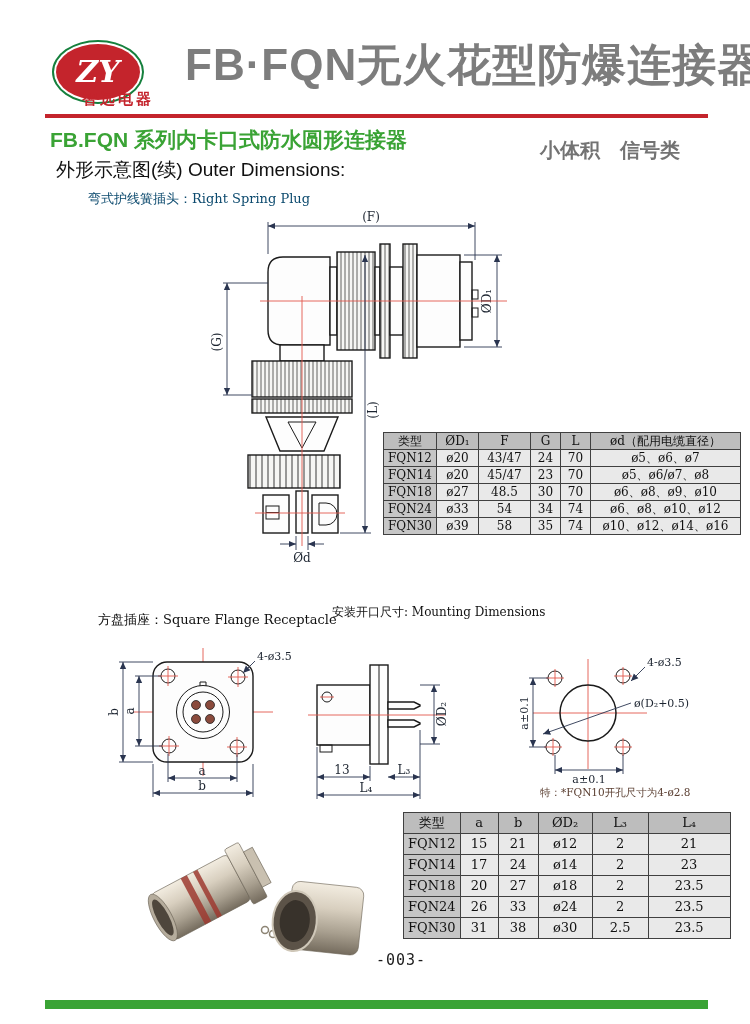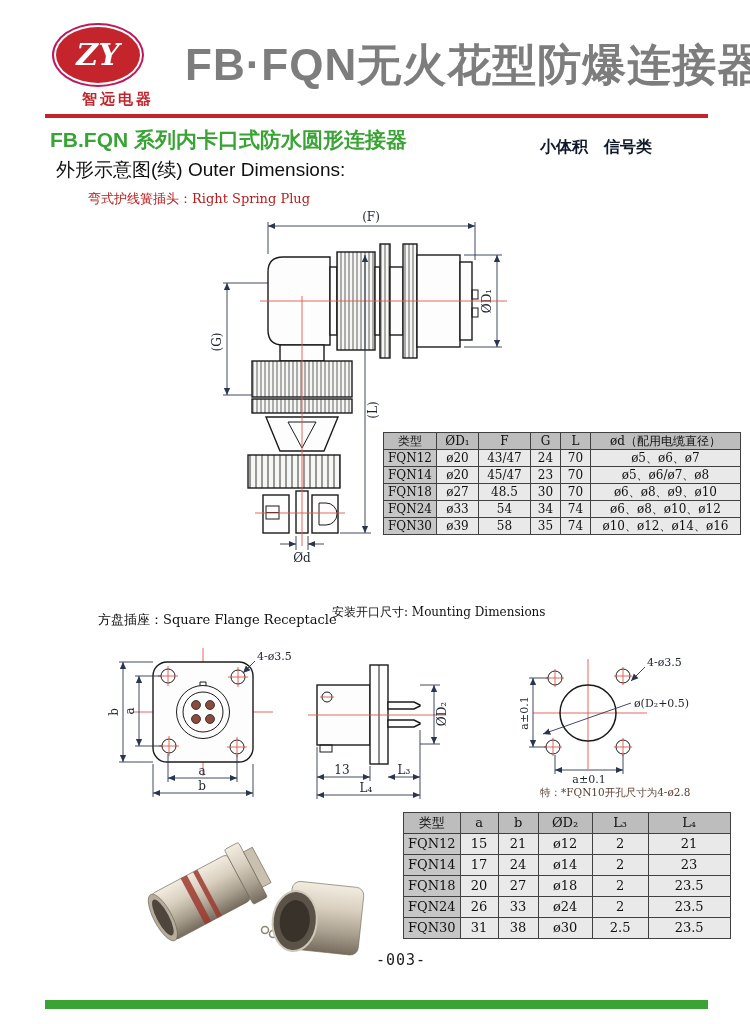--- a/index.html
+++ b/index.html
@@ -1,33 +1,33 @@
 <!DOCTYPE html>
 <html><head>
 <meta charset="utf-8">
 <style>
   html,body{margin:0;padding:0;background:#ffffff;}
   #page{position:relative;width:750px;height:1024px;background:#ffffff;overflow:hidden;
         font-family:"Liberation Sans",sans-serif;color:#111;}
   .abs{position:absolute;}
 
   
-  .logo-oval-outer{position:absolute;left:52px;top:23px;width:88px;height:60px;border:2px solid #be185d;border-radius:50%;}
+  .logo-oval-outer{position:absolute;left:52px;top:40px;width:88px;height:60px;border:2px solid #15803d;border-radius:50%;}
   .logo-oval-inner{position:absolute;left:2px;top:2px;right:2px;bottom:2px;background:#c4242c;border-radius:50%;
                    display:flex;align-items:center;justify-content:center;}
   .logo-zy{font-family:"DejaVu Serif",serif;font-style:italic;font-weight:bold;font-size:30px;color:#fff;line-height:1;}
   .logo-company{position:absolute;left:38px;top:90px;width:116px;text-align:right;color:#c4242c;
                 font-size:15px;font-weight:bold;letter-spacing:3px;white-space:nowrap;}
   .page-title{position:absolute;left:185px;top:36px;font-size:44px;font-weight:bold;color:#7d7d7d;letter-spacing:1px;white-space:nowrap;}
   .red-rule{position:absolute;left:45px;top:114px;width:663px;height:4px;background:#c4242c;}
 
   .series-title{position:absolute;left:50px;top:126px;font-size:21px;font-weight:bold;color:#3aa335;white-space:nowrap;}
-  .tags{position:absolute;left:540px;top:137px;font-size:16px;font-weight:bold;color:#0f172a;white-space:nowrap;}
+  .tags{position:absolute;left:540px;top:137px;font-size:20px;font-weight:bold;color:#737373;white-space:nowrap;}
   .outer-heading{position:absolute;left:56px;top:157px;font-size:19px;font-family:Liberation Sans, sans-serif;color:#101010;white-space:nowrap;}
-  .plug-label{position:absolute;left:88px;top:190px;font-size:13px;font-family:"DejaVu Serif",serif;color:#b91c1c;white-space:nowrap;}
+  .plug-label{position:absolute;left:88px;top:190px;font-size:13px;font-family:"DejaVu Serif",serif;color:#0c4a6e;white-space:nowrap;}
 
   .mid-label-sm{position:absolute;left:98px;top:611px;font-size:13px;font-family:"DejaVu Serif",serif;white-space:nowrap;}
   .mid-label-lg{position:absolute;left:332px;top:604px;font-size:12px;font-family:"DejaVu Serif",serif;white-space:nowrap;}
   .mount-note{position:absolute;left:540px;top:786px;font-size:10.5px;font-family:"DejaVu Serif",serif;color:#5c4033;white-space:nowrap;}
 
   
   table{border-collapse:collapse;}
   .t1{position:absolute;left:383px;top:432px;font:12px "DejaVu Serif",serif;}
   .t1 th,.t1 td{border:1px solid #404040;padding:0 4px;height:16px;line-height:16px;text-align:center;
                 background:#e9e9e9;white-space:nowrap;font-weight:normal;}

